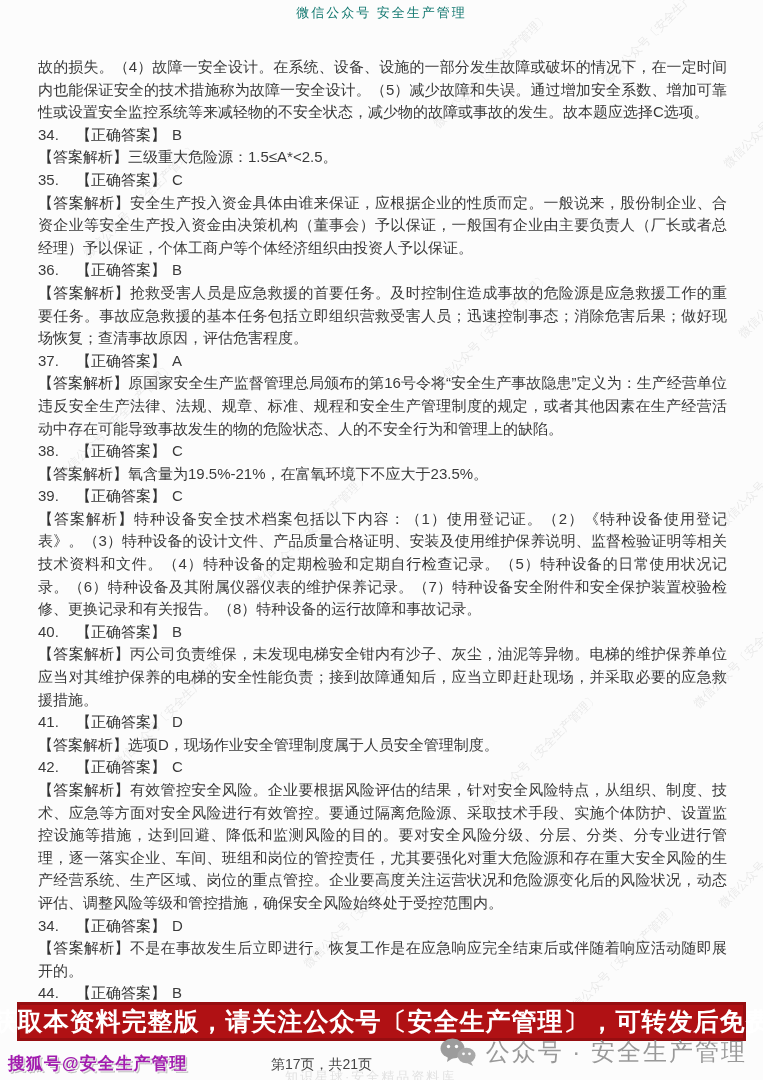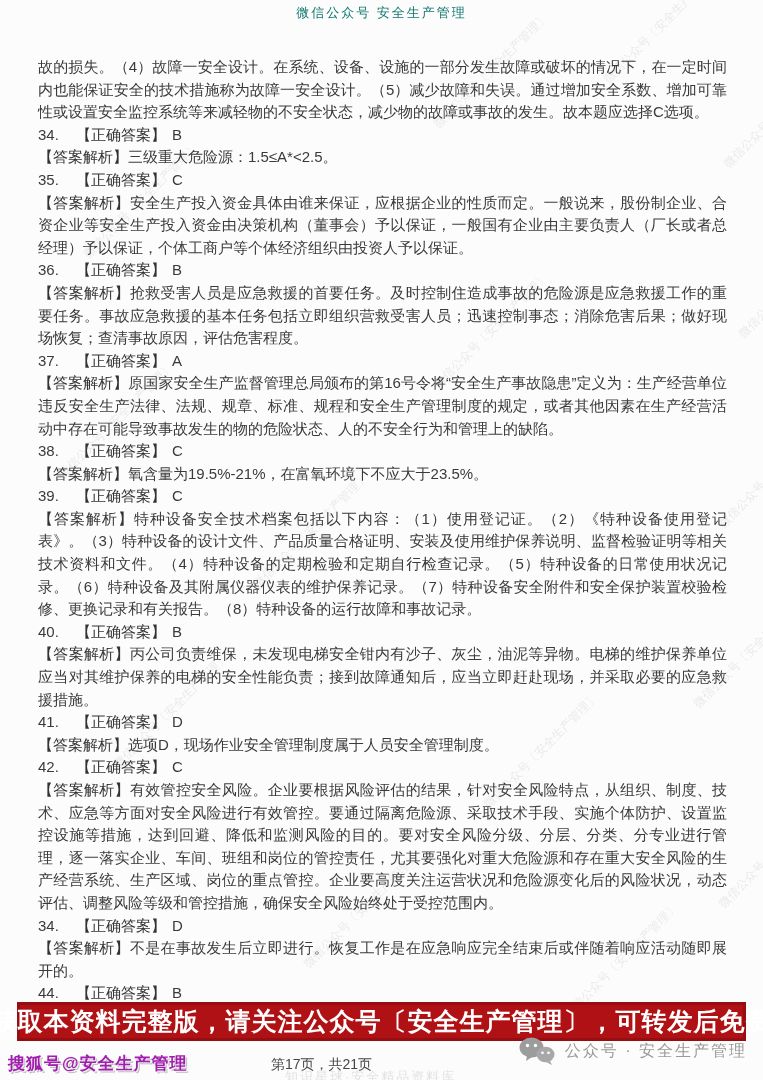--- a/index.html
+++ b/index.html
@@ -57,21 +57,21 @@
     letter-spacing:1px;
   }
   .page-indicator {
     position:absolute; left:0; width:100%; top:1056px; text-align:center;
     font-size:14px; color:#454545;
   }
   .page-indicator span { display:inline-block; transform:translateX(-60px); }
   .wechat-footer {
     position:absolute; right:16px; top:1036px;
     display:flex; align-items:center; gap:10px;
-    color:#999999; font-size:16px; letter-spacing:2px;
+    color:#999999; font-size:24px; letter-spacing:2px;
   }
   .wechat-footer svg { display:block; }
   .wm-bottom {
     position:absolute; left:285px; top:1068px;
     font-size:13px; color:#e2e2e2; letter-spacing:2px; white-space:nowrap;
   }
 </style>
 </head>
 <body>
 

